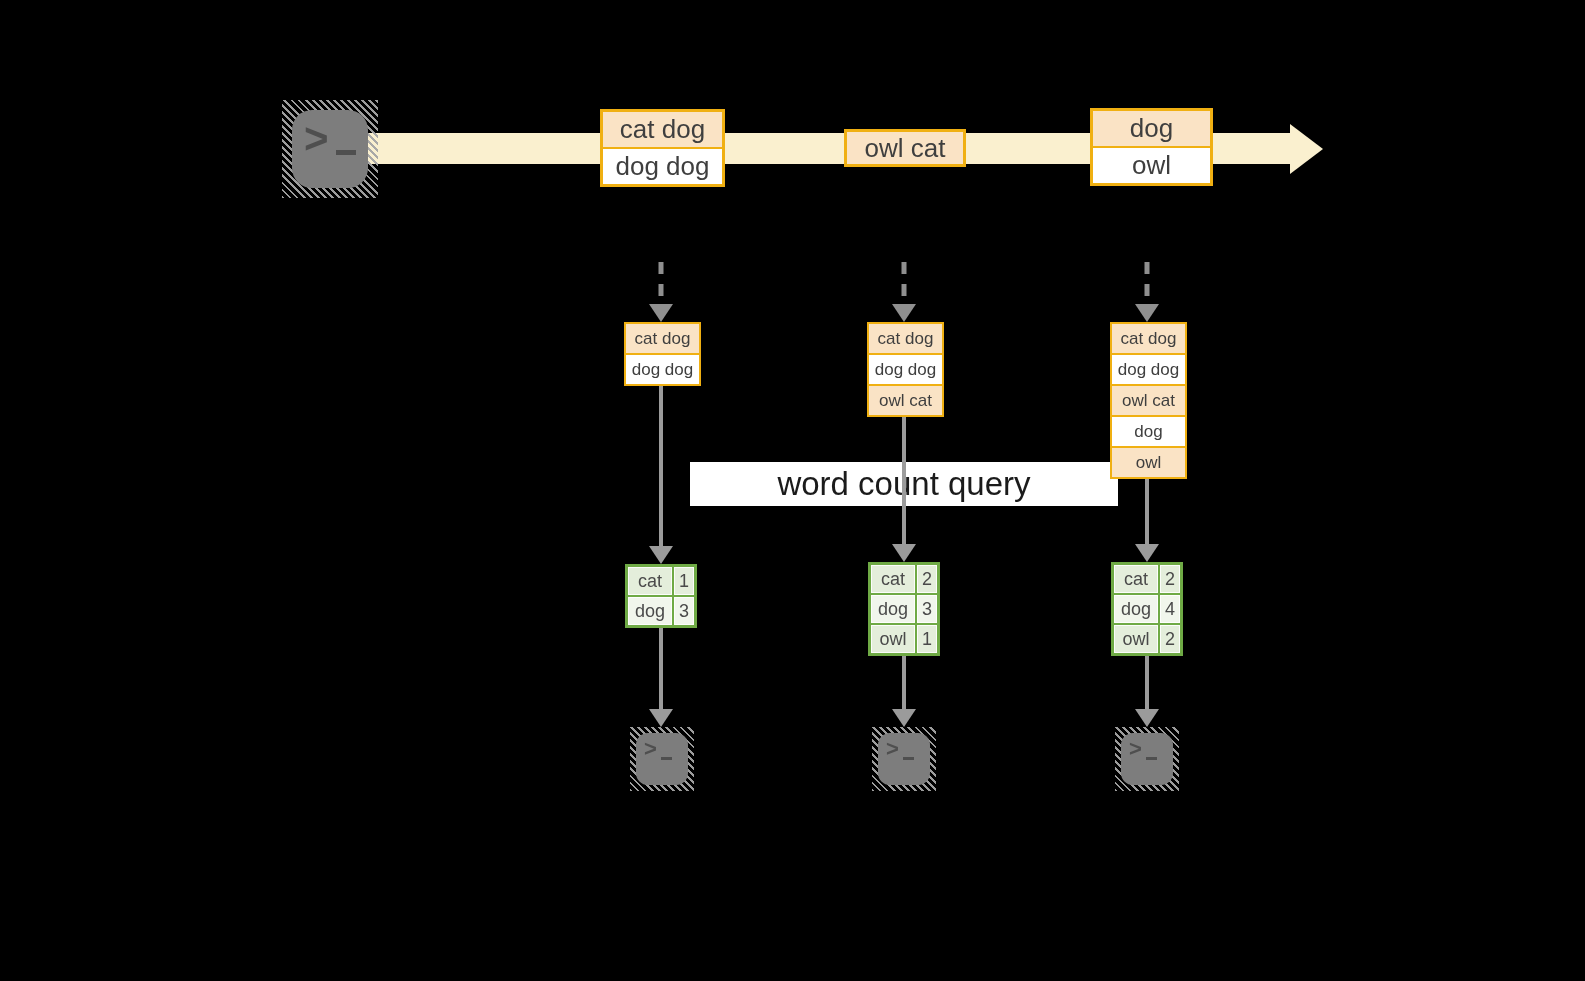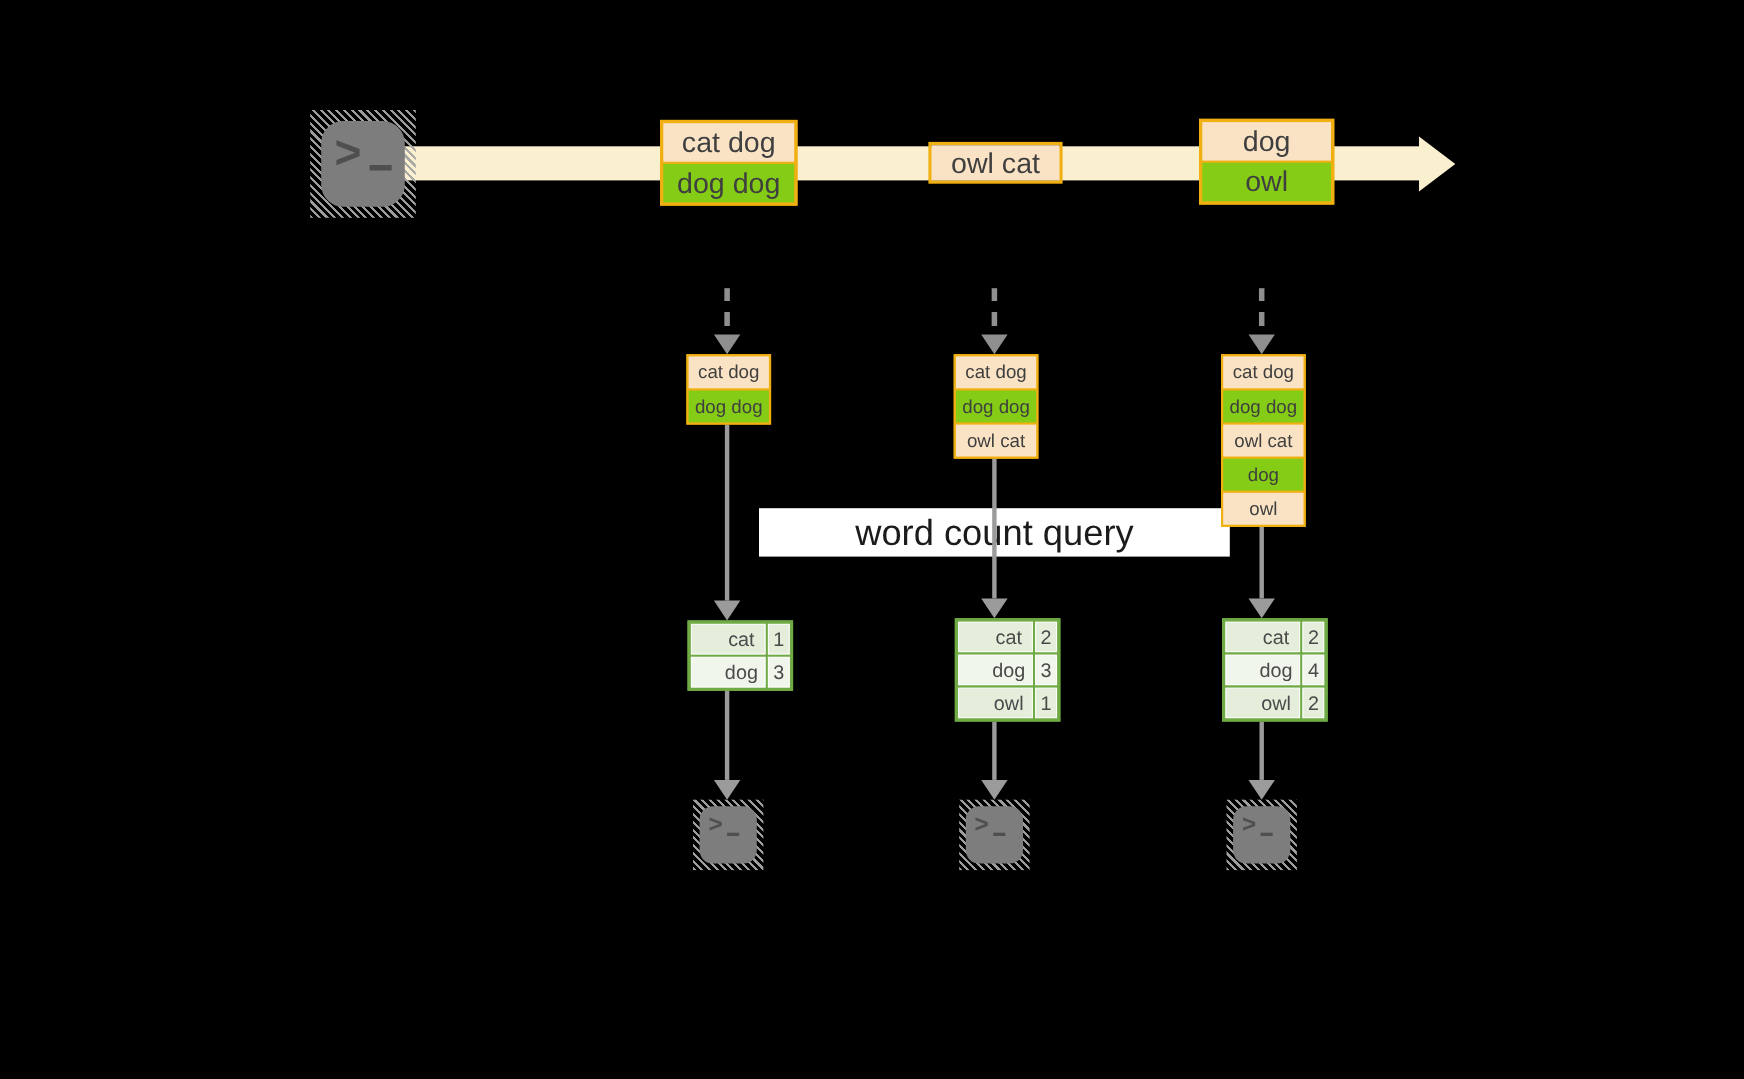--- a/index.html
+++ b/index.html
@@ -19,39 +19,39 @@
 
   
   .rec-box { border:3px solid #F0B012; z-index:4; background:#F0B012; }
   .rec-row {
     height:35px; display:flex; align-items:center; justify-content:center;
     font-size:26px; color:#3F3F3F; white-space:nowrap;
   }
   .rec-row + .rec-row { margin-top:2px; }
   .rec-row.single { height:32px; }
   .fill-dark  { background:#FAE3C5; }
-  .fill-light { background:#84cc16; }
+  .fill-light { background:#ffffff; }
 
   
   .buf-box { border:2px solid #F0B012; z-index:4; background:#F0B012; }
   .buf-row {
     height:29px; display:flex; align-items:center; justify-content:center;
     font-size:17px; color:#3F3F3F; white-space:nowrap;
   }
   .buf-row + .buf-row { margin-top:2px; }
 
   
   .count-table { border:3px solid #6FAA45; background:#6FAA45; z-index:4; }
   .count-row { display:flex; }
   .count-row + .count-row { margin-top:2px; }
   .count-word, .count-num {
     height:28px; display:flex; align-items:center; justify-content:center;
     font-size:18px; color:#4A4A4A; box-shadow:inset 0 0 0 1px rgba(255,255,255,0.85);
   }
-  .count-word { width:44px;padding-left:24px; }
+  .count-word { width:44px; }
   .count-num  { width:20px; margin-left:2px; }
 
   
   .vline { width:4px; background:#9B9B9B; transform:translateX(-50%); z-index:3; }
   .vline.dashed {
     width:5px; background:repeating-linear-gradient(180deg,#8F8F8F 0 12px,transparent 12px 22px);
   }
   .ahead {
     width:0; height:0; transform:translateX(-50%); z-index:3;
     border-left:12px solid transparent; border-right:12px solid transparent;

